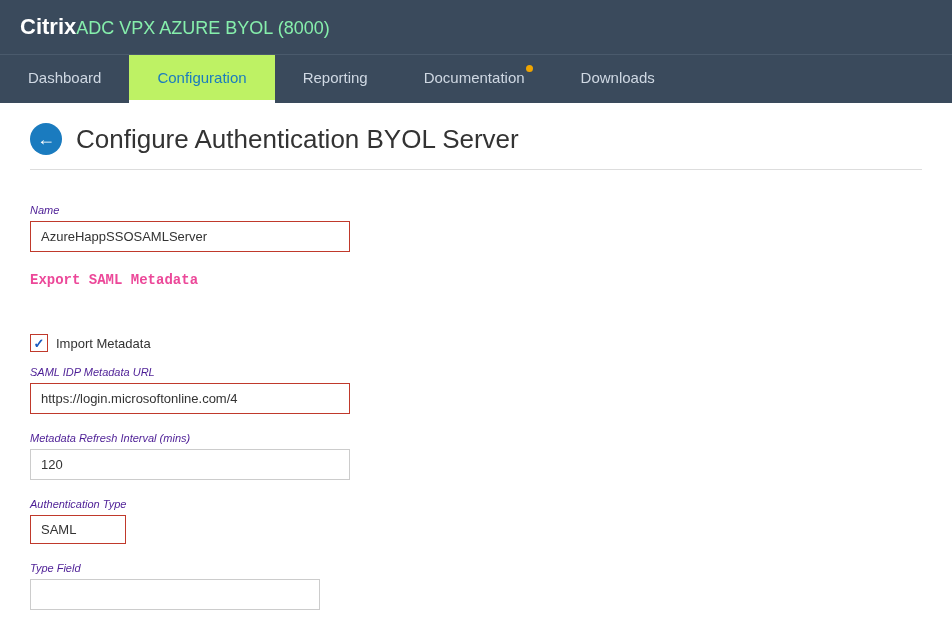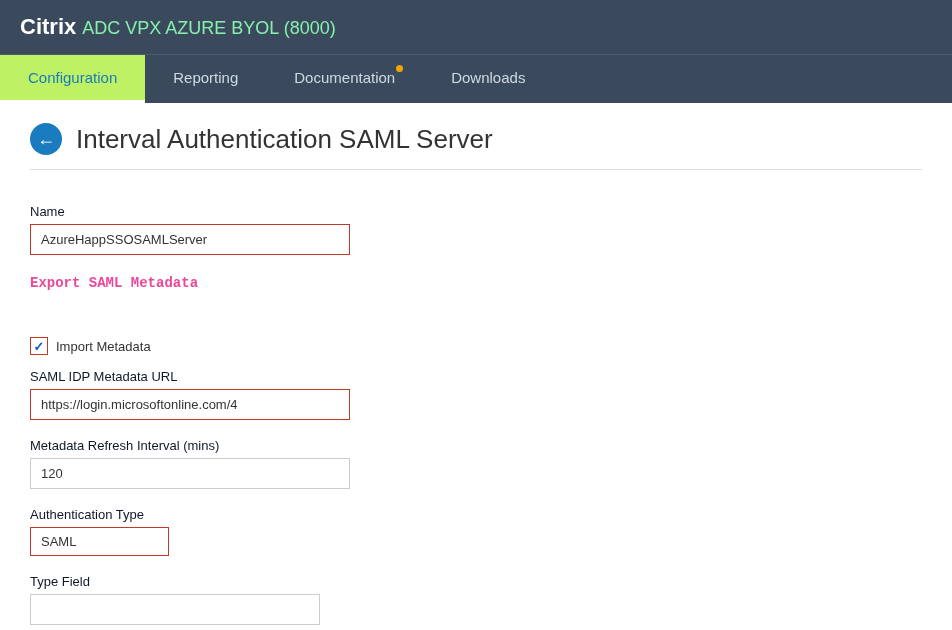--- a/index.html
+++ b/index.html
@@ -14,21 +14,20 @@
     
     .header {
       background: #3a4a5c;
       padding: 14px 20px;
       display: flex;
       align-items: center;
     }
     .header-brand {
       display: flex;
       align-items: baseline;
-      gap: 6px;
     }
     .header-citrix {
       color: #fff;
       font-size: 22px;
       font-weight: bold;
     }
     .header-product {
       color: #86efac;
       font-size: 18px;
       font-weight: normal;
@@ -107,23 +106,24 @@
 
     
     .form-section {
       padding: 10px 0;
     }
     .form-group {
       margin-bottom: 18px;
     }
     .form-label {
       display: block;
-      font-size: 13px;
-      color: #0f172a;
+      font-size: 11px;
+      color: #4c1d95;
       margin-bottom: 5px;
+      font-style: italic;
     }
     .form-input {
       display: block;
       width: 320px;
       padding: 7px 10px;
       font-size: 13px;
       border: 1px solid #ccc;
       color: #333;
       background: #fff;
     }
@@ -166,21 +166,21 @@
       font-weight: bold;
       line-height: 1;
     }
     .checkbox-label {
       font-size: 13px;
       color: #333;
     }
 
     
     .auth-type-input {
-      width: 139px;
+      width: 96px;
       padding: 6px 10px;
       font-size: 13px;
       border: 1.5px solid #c0392b;
       background: #fff;
       color: #333;
     }
 
     
     .user-field-input {
       width: 290px;
@@ -195,33 +195,34 @@
 <body>
 
 <div class="header">
   <div class="header-brand">
     <span class="header-citrix">Citrix</span>
     <span class="header-product">ADC VPX AZURE BYOL (8000)</span>
   </div>
 </div>
 
 <nav class="nav">
+  <div class="nav-item">Dashboard</div>
   <div class="nav-item active">Configuration</div>
   <div class="nav-item">Reporting</div>
   <div class="nav-item notification">Documentation</div>
   <div class="nav-item">Downloads</div>
 </nav>
 
 <div class="main">
 
   <div class="page-title-row">
     <div class="back-btn">
       <span class="back-arrow">←</span>
     </div>
-    <h1 class="page-title">Interval Authentication SAML Server</h1>
+    <h1 class="page-title">Configure Authentication BYOL Server</h1>
   </div>
 
   <div class="form-section">
 
     <div class="form-group">
       <label class="form-label">Name</label>
       <input type="text" class="form-input highlighted" value="AzureHappSSOSAMLServer" style="">
     </div>
 
     <div class="form-group">

